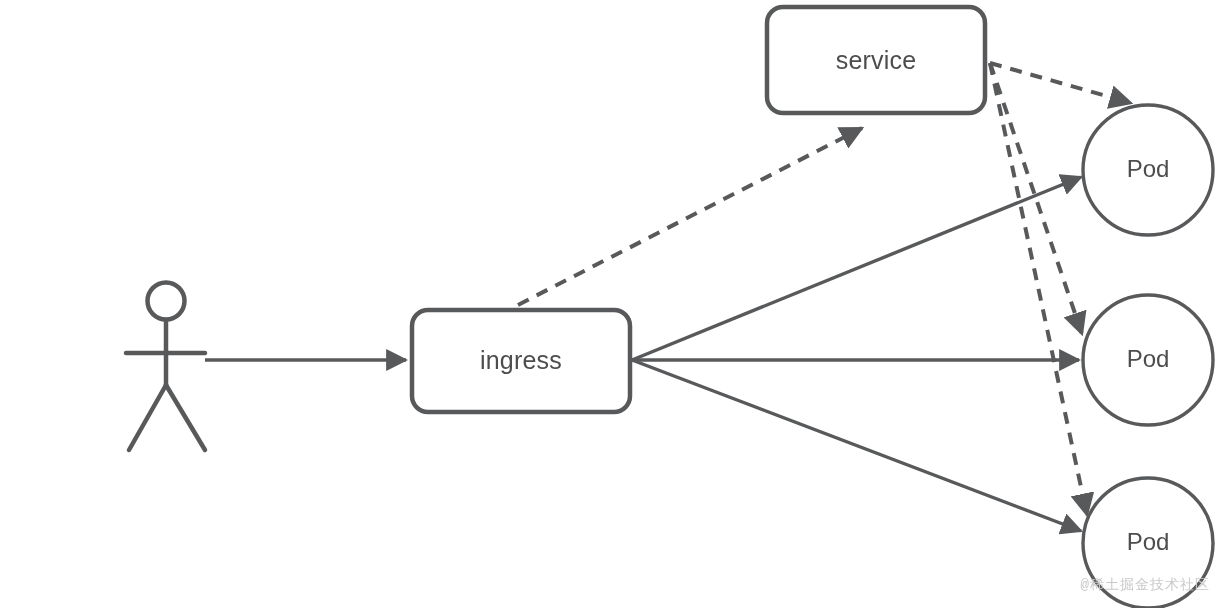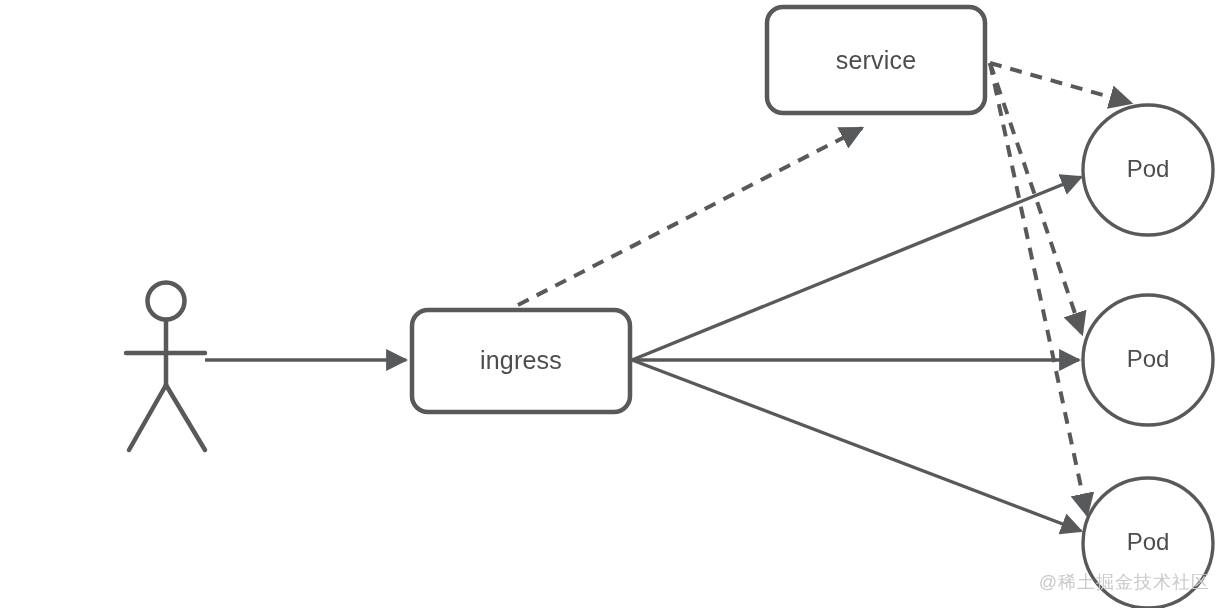--- a/index.html
+++ b/index.html
@@ -38,22 +38,22 @@
     font-family: "Liberation Sans", sans-serif;
     font-size: 24px;
     fill: #4d4d4d;
     text-anchor: middle;
     dominant-baseline: middle;
   }
   .watermark {
     position: absolute;
     right: 12px;
     bottom: 14px;
-    font-family: Liberation Sans, sans-serif;
-    font-size: 18px;
+    font-family: Liberation Mono, monospace;
+    font-size: 14px;
     color: #c9c9c9;
     letter-spacing: 1px;
     white-space: nowrap;
     user-select: none;
     pointer-events: none;
     margin-top: 32px;
   }
 </style>
 </head>
 <body>

